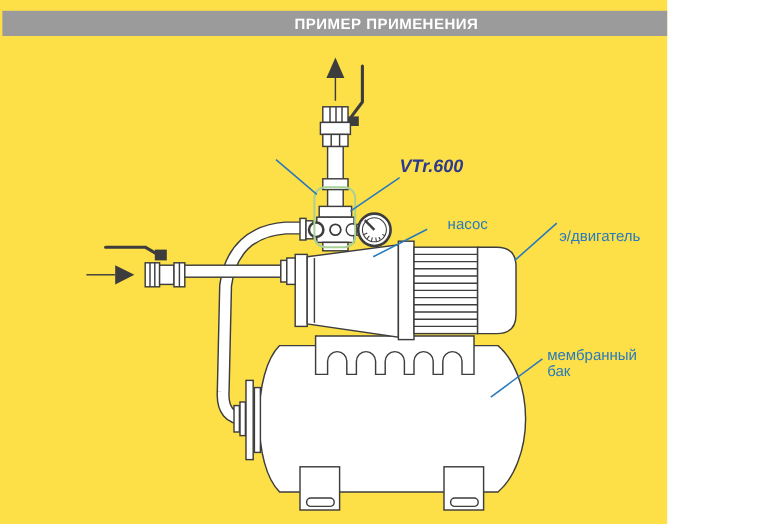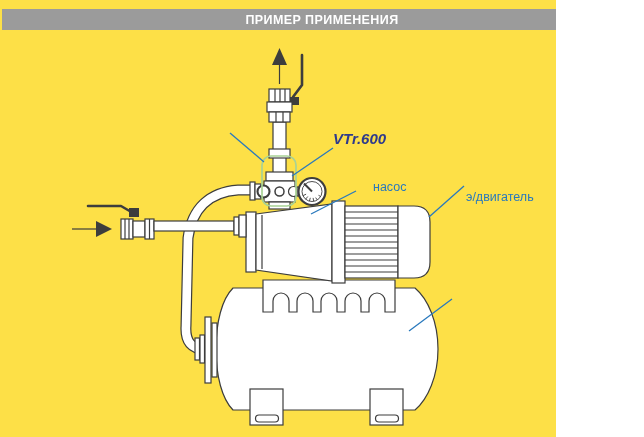--- a/index.html
+++ b/index.html
@@ -140,13 +140,14 @@
       <line class="ptr" x1="333" y1="148" x2="292" y2="176"></line>
       <line class="ptr" x1="356" y1="191" x2="311" y2="214"></line>
       <line class="ptr" x1="464" y1="186" x2="429" y2="217"></line>
       <line class="ptr" x1="452" y1="299" x2="409" y2="331"></line>
     </g>
   </svg>
 
   <div class="lbl-model" style="left:333px;top:130px;">VTr.600</div>
   <div class="lbl" style="left:357px;top:181px;padding-left:16px;">насос</div>
   <div class="lbl" style="left:466px;top:175px;margin-top:16px;">э/двигатель</div>
+  <div class="lbl" style="left:456px;top:290px;width:90px;">мембранный бак</div>
 </div>
 
 </body></html>

